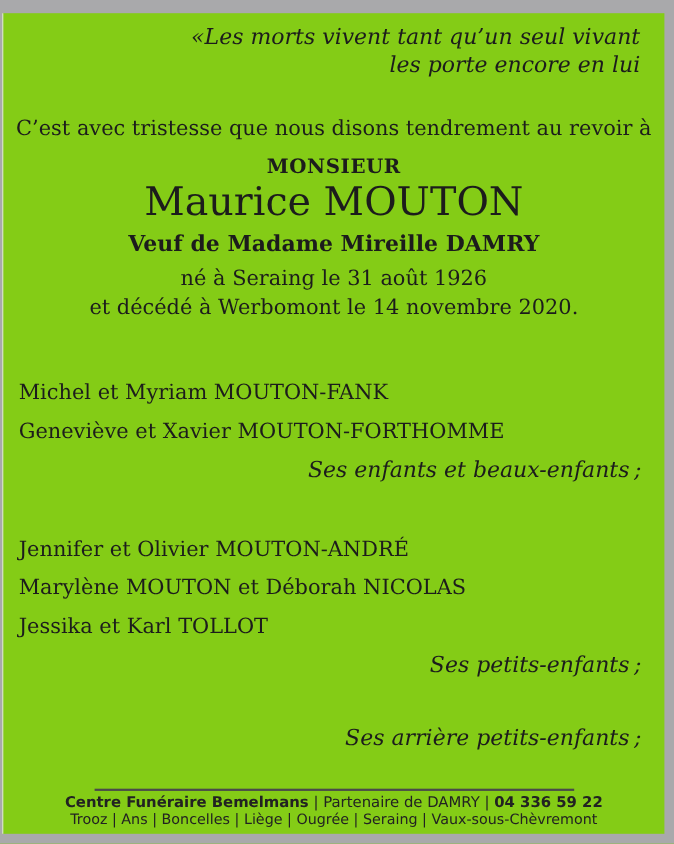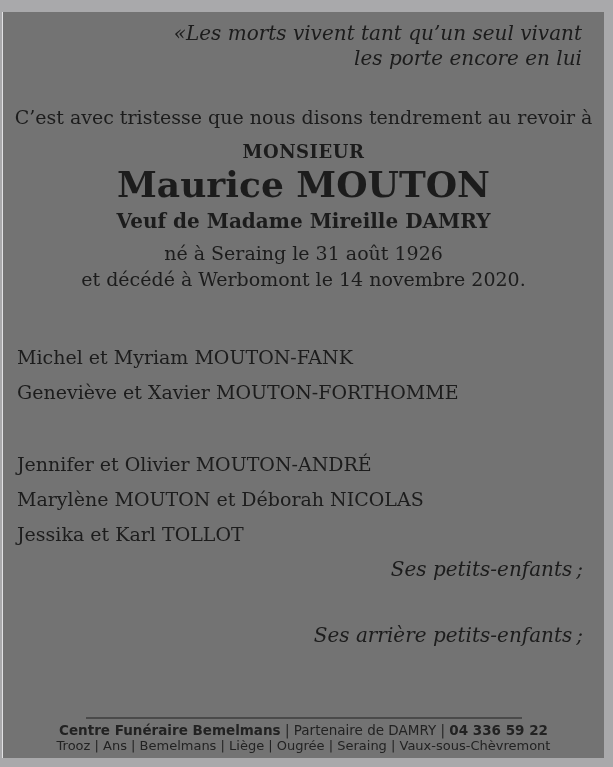--- a/index.html
+++ b/index.html
@@ -8,21 +8,21 @@
     background: #a9a9ab;
     font-family: "DejaVu Serif", serif;
     color: #1c1c1c;
     overflow: hidden;
   }
   .stage { position: relative; width: 613px; height: 767px; }
   .card {
     position: absolute;
     left: 2px; top: 12px;
     width: 602px; height: 746px;
-    background: #737373;
+    background: #84cc16;
     border-left: 1px solid #e2e2e4;
     box-sizing: border-box;
     overflow: hidden;
   }
   .quote {
     padding: 9px 22px 0 0;
     text-align: right;
     font-style: italic;
     font-size: 20px;
     line-height: 25px;
@@ -37,21 +37,21 @@
     margin-top: 12px;
     text-align: center;
     font-size: 18px;
     font-weight: bold;
     letter-spacing: 0.5px;
   }
   .deceased-name {
     margin-top: 1px;
     text-align: center;
     font-size: 36px;
-    font-weight: bold;
+    font-weight: normal;
     line-height: 42px;
   }
   .spouse-line {
     margin-top: 4px;
     text-align: center;
     font-size: 20px;
     font-weight: bold;
     line-height: 24px;
   }
   .birth-death {
@@ -121,20 +121,21 @@
     <div class="spouse-line">Veuf de Madame Mireille DAMRY</div>
 
     <div class="birth-death">
       <div>né à Seraing le 31 août 1926</div>
       <div>et décédé à Werbomont le 14 novembre 2020.</div>
     </div>
 
     <div class="family-section family-group-1">
       <div class="family-line">Michel et Myriam MOUTON-FANK</div>
       <div class="family-line">Geneviève et Xavier MOUTON-FORTHOMME</div>
+      <div class="relation-line">Ses enfants et beaux-enfants ;</div>
     </div>
 
     <div class="family-section family-group-2">
       <div class="family-line">Jennifer et Olivier MOUTON-ANDRÉ</div>
       <div class="family-line">Marylène MOUTON et Déborah NICOLAS</div>
       <div class="family-line">Jessika et Karl TOLLOT</div>
       <div class="relation-line">Ses petits-enfants ;</div>
     </div>
 
     <div class="family-section family-group-3">
@@ -143,17 +144,17 @@
 
     <div class="footer">
       <div class="footer-rule"></div>
       <div class="footer-line-1">
         <span class="bold">Centre Funéraire Bemelmans</span>
         <span>|</span>
         <span>Partenaire de DAMRY</span>
         <span>|</span>
         <span class="bold">04 336 59 22</span>
       </div>
-      <div class="footer-line-2">Trooz | Ans | Bemelmans | Liège | Ougrée | Seraing | Vaux-sous-Chèvremont</div>
+      <div class="footer-line-2">Trooz | Ans | Boncelles | Liège | Ougrée | Seraing | Vaux-sous-Chèvremont</div>
     </div>
 
   </div>
 </div>
 
 </body></html>

